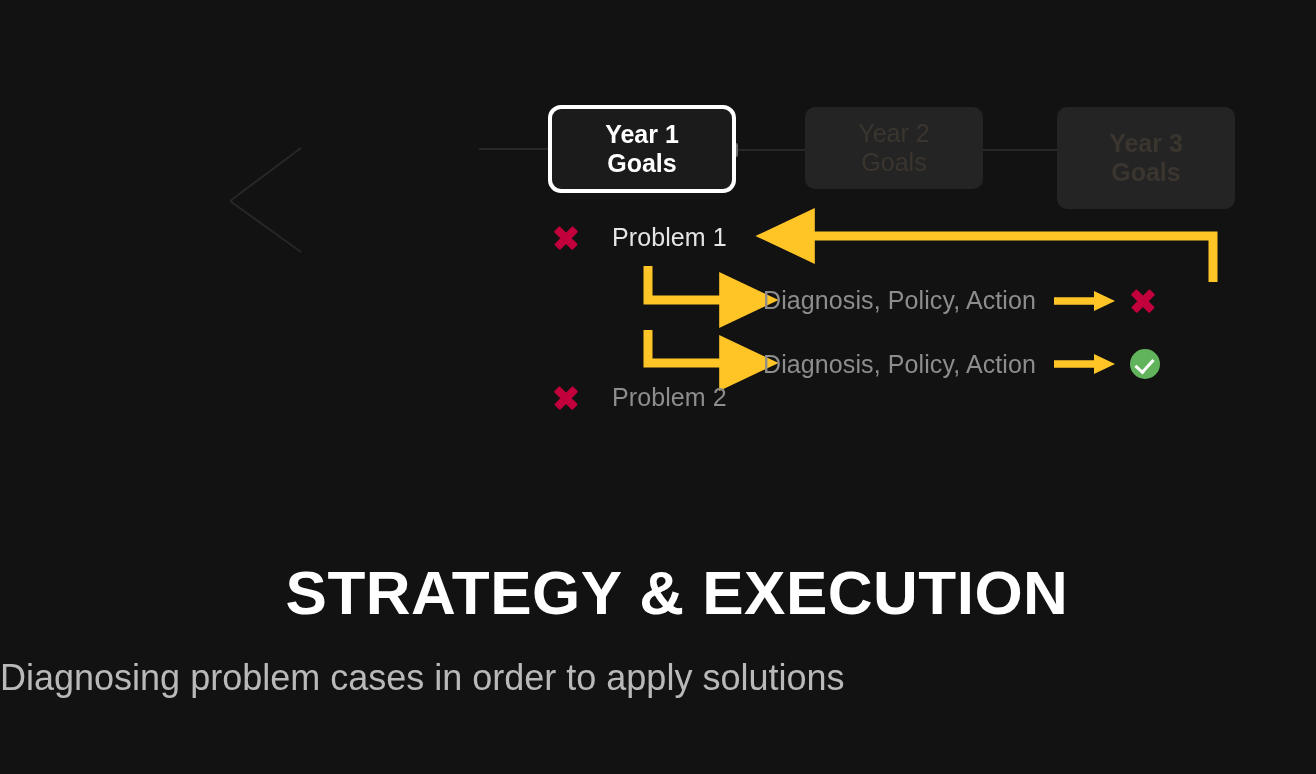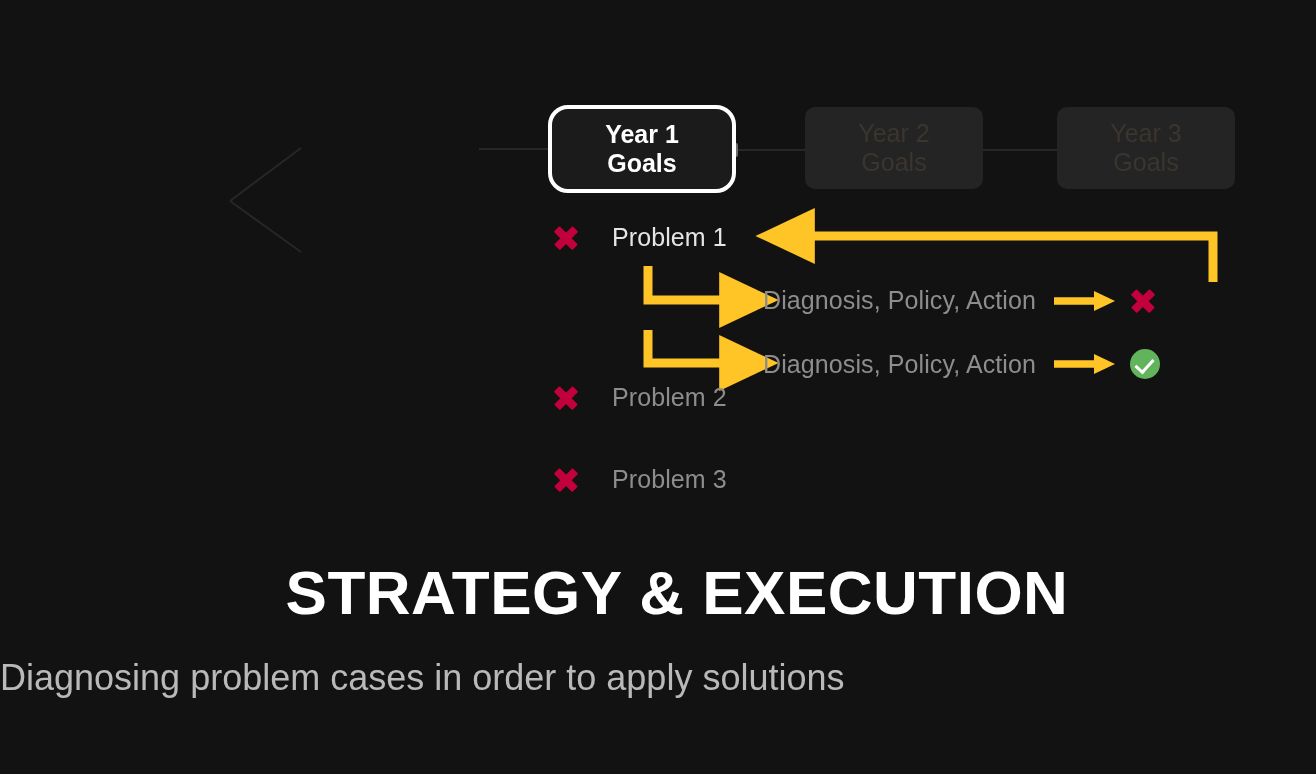--- a/index.html
+++ b/index.html
@@ -51,30 +51,30 @@
     font-size: 25px;
     font-weight: 400;
   }
 
   .node.active {
     background: #1b1b1b;
     border: 4px solid #ffffff;
     color: #ffffff;
     font-size: 25px;
     font-weight: 700;
-    border-radius: 20px;
+    border-radius: 13px;
   }
 
   
   #node-direction { left: 46px;  top: 160px; width: 184px; height: 82px; }
   #node-this-way  { left: 301px; top: 107px; width: 178px; height: 82px; }
   #node-that-way  { left: 301px; top: 211px; width: 178px; height: 82px; }
   #node-year1     { left: 548px; top: 105px; width: 188px; height: 88px; }
   #node-year2     { left: 805px; top: 107px; width: 178px; height: 82px; }
-  #node-year3     { left: 1057px;top: 107px; width: 178px; height: 82px; }
+  #node-year3     { left: 1057px;top: 107px; width: 178px; height: 102px; font-weight: bold; }
 
   
   .row {
     position: absolute;
     display: flex;
     align-items: center;
     white-space: nowrap;
   }
 
   .row-label {
@@ -244,21 +244,17 @@
       </svg>
     </span>
     <span class="icon-check end-icon"></span>
   </div>
 
   <div class="row problem-n" id="row-problem-2">
     <span class="icon-x"></span>
     <span class="row-label">Problem 2</span>
   </div>
 
-  <div class="row problem-n" id="row-problem-3">
-    <span class="icon-x"></span>
-    <span class="row-label">Problem 3</span>
-  </div>
 
   <div id="title">STRATEGY &amp; EXECUTION</div>
   <div id="subtitle">Diagnosing problem cases in order to apply solutions</div>
 
 </div>
 
 </body></html>

